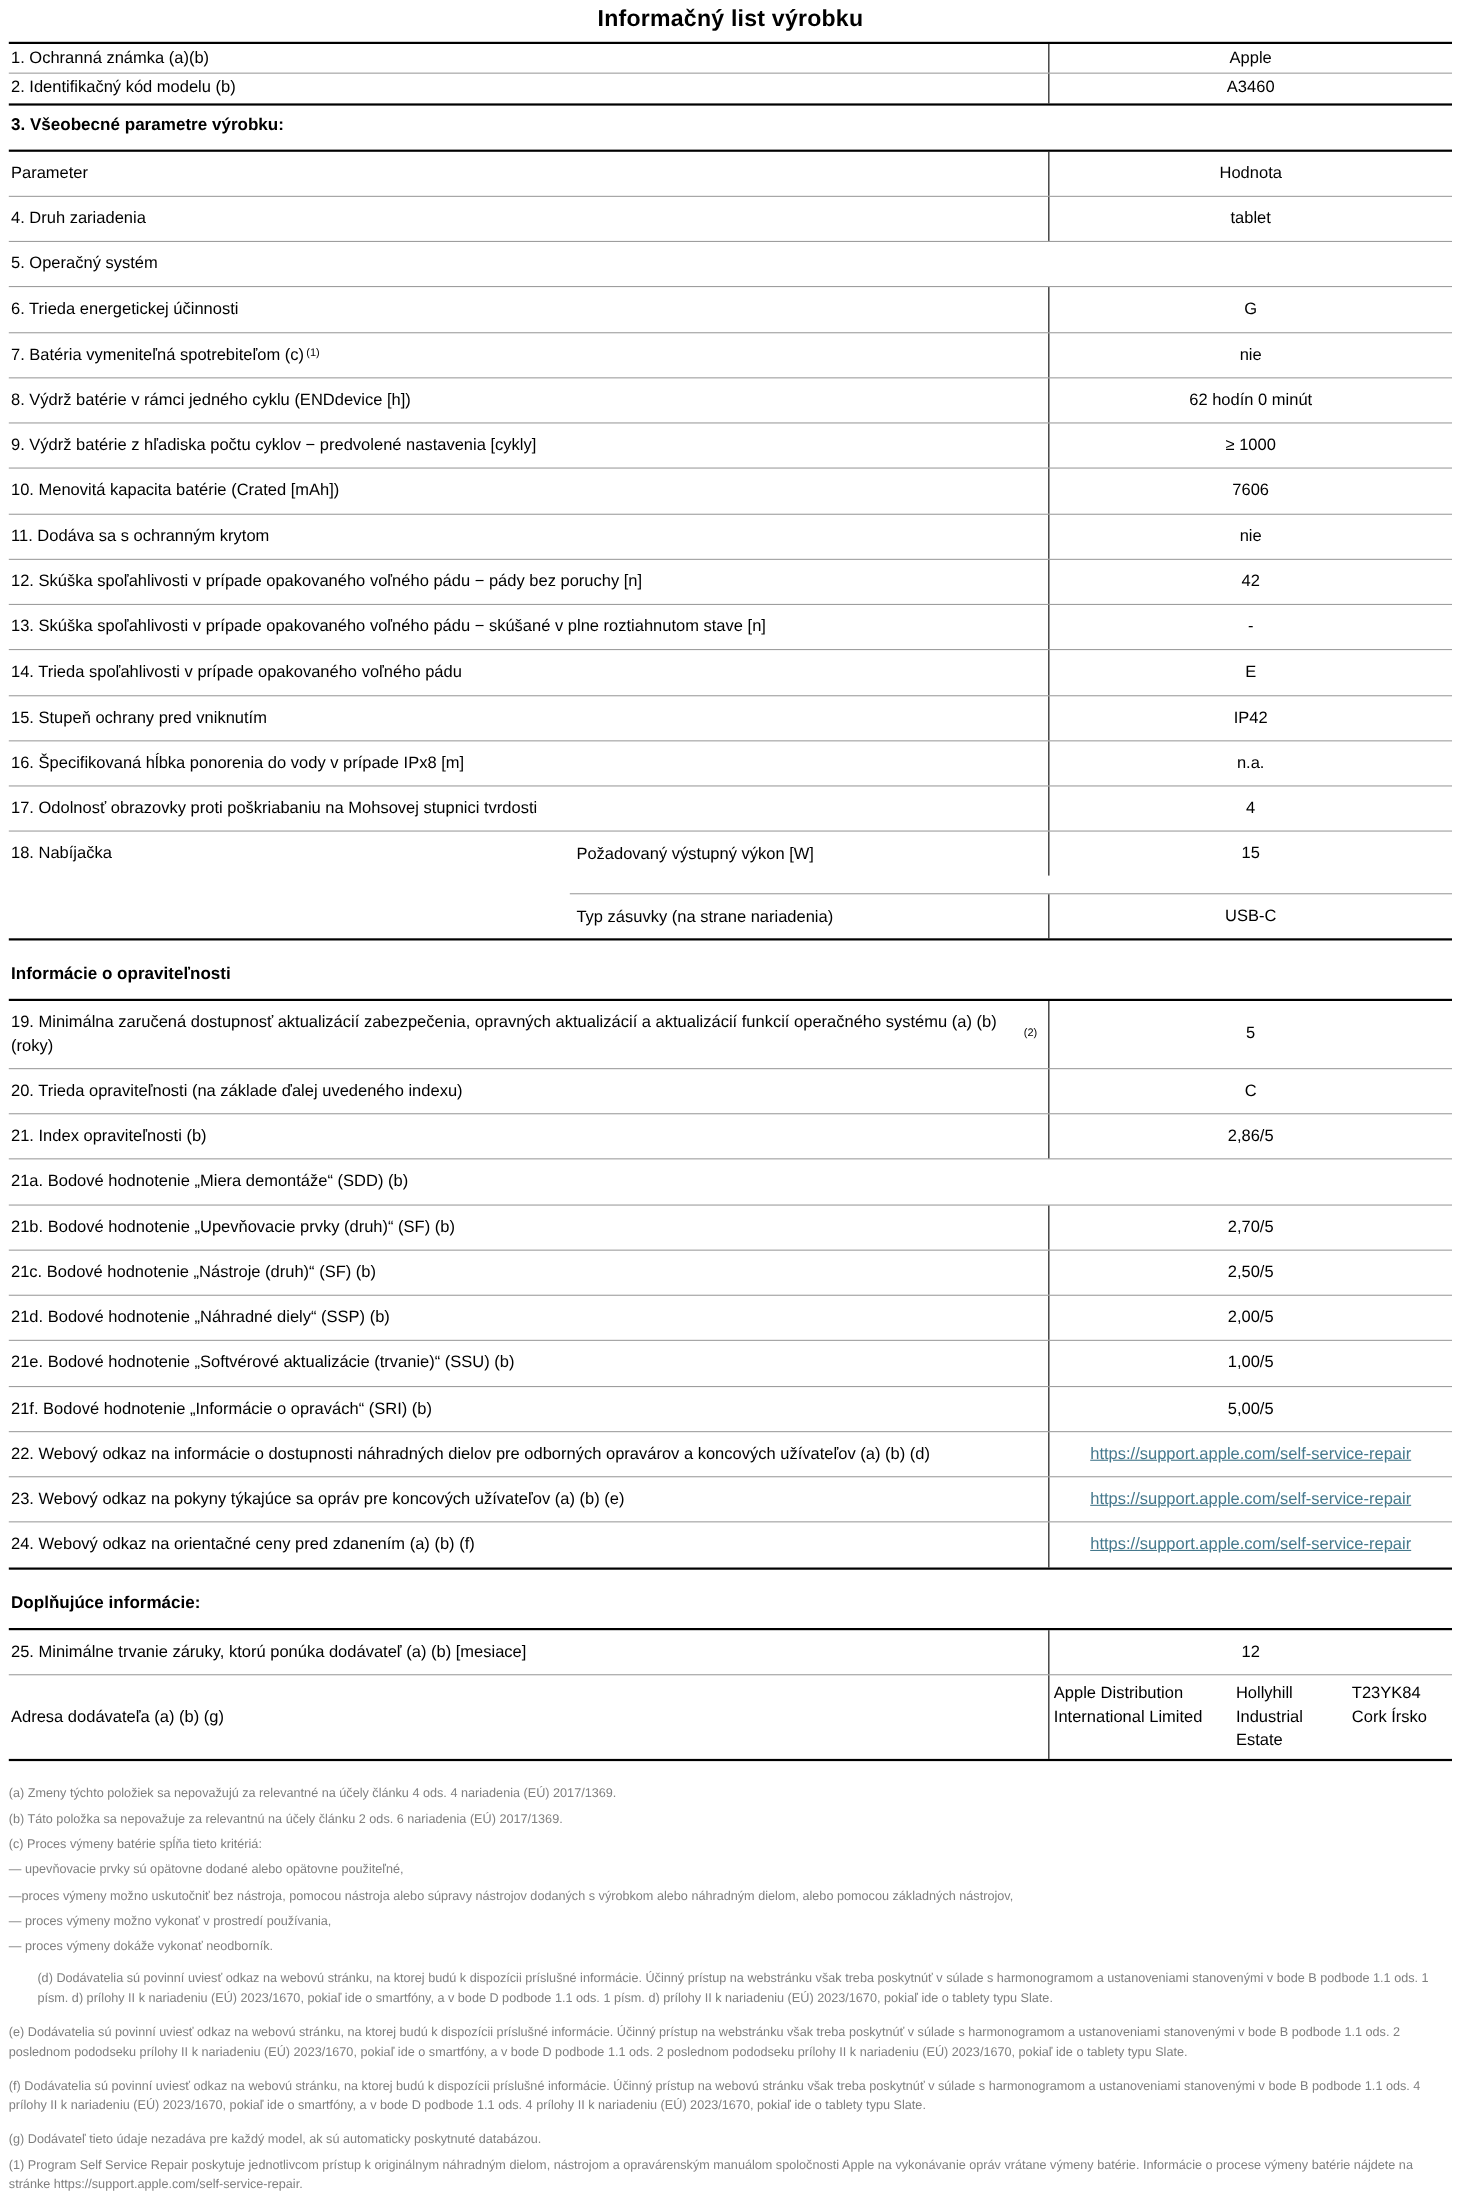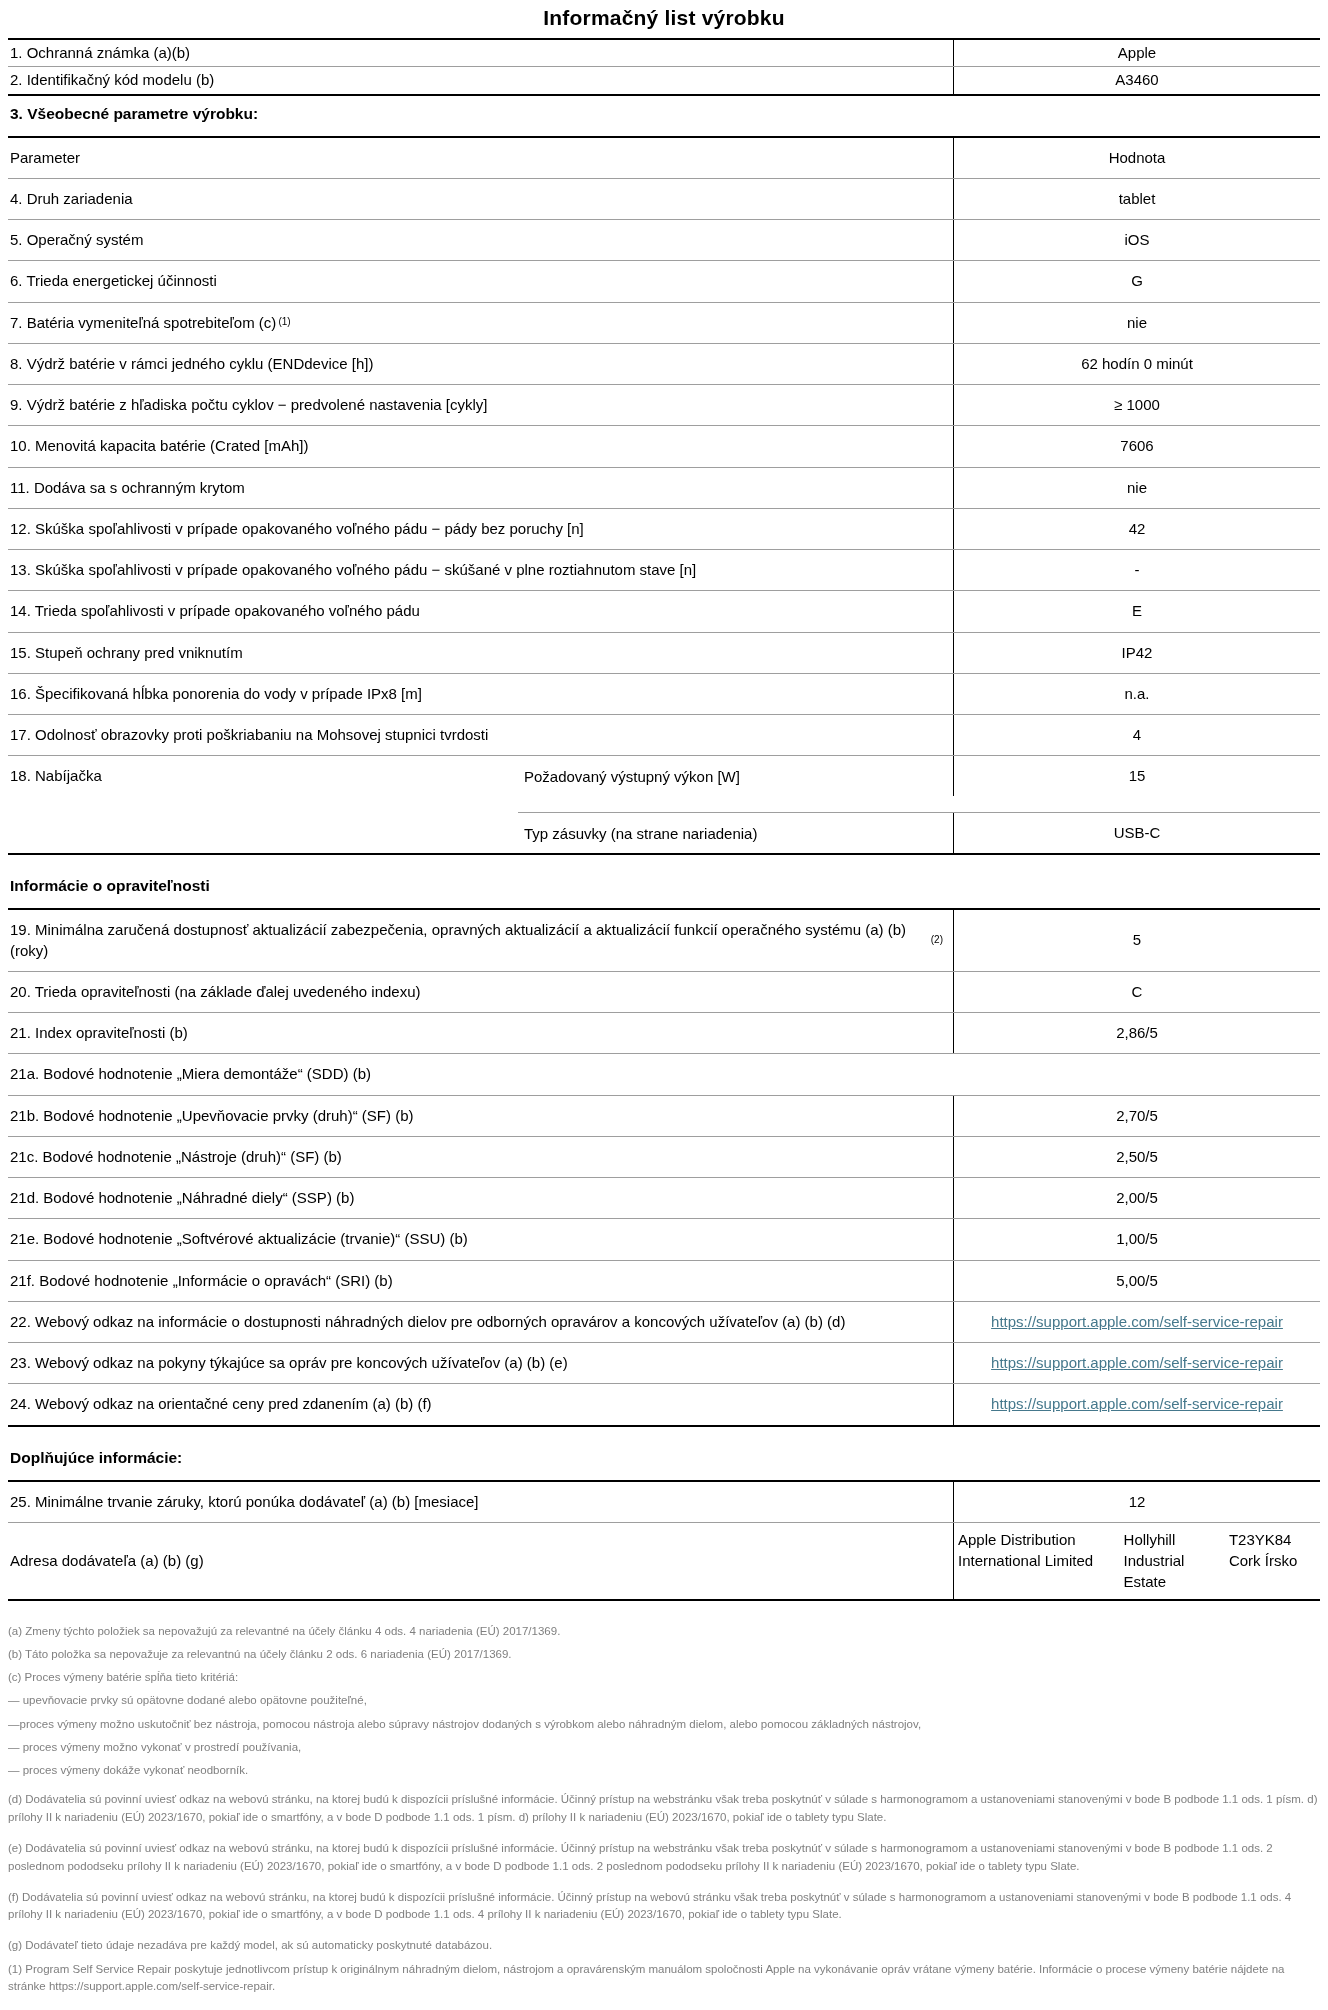--- a/index.html
+++ b/index.html
@@ -91,21 +91,21 @@
     color: #45788C;
     text-decoration: underline;
     font-size: 15px;
     cursor: pointer;
     text-align: right;
   }
   
   .footnotes { margin-top: 22px; color: #7f7f7f; font-size: 11.5px; }
   .fn { line-height: 1.5; margin-bottom: 6px; }
   .fn.para { margin-bottom: 13px; line-height: 1.55; }
-  .fn.gap-top { margin-top: 12px; }
+  .fn.gap-top { margin-top: 12px; margin-left: 26px; }
 </style>
 </head>
 <body>
 
 <h1 class="doc-title">Informačný list výrobku</h1>
 
 <div class="tbl tbl-compact">
   <div class="trow">
     <div class="cl">1. Ochranná známka (a)(b)</div>
     <div class="cv">Apple</div>
@@ -122,21 +122,20 @@
   <div class="trow">
     <div class="cl">Parameter</div>
     <div class="cv">Hodnota</div>
   </div>
   <div class="trow">
     <div class="cl">4. Druh zariadenia</div>
     <div class="cv">tablet</div>
   </div>
   <div class="trow">
     <div class="cl">5. Operačný systém</div>
-    <div class="cv">iOS</div>
   </div>
   <div class="trow">
     <div class="cl">6. Trieda energetickej účinnosti</div>
     <div class="cv">G</div>
   </div>
   <div class="trow">
     <div class="cl">
         <span class="lbl-wrap">7. Batéria vymeniteľná spotrebiteľom (c)</span>
         <sup class="supnote">(1)</sup>
       </div>

